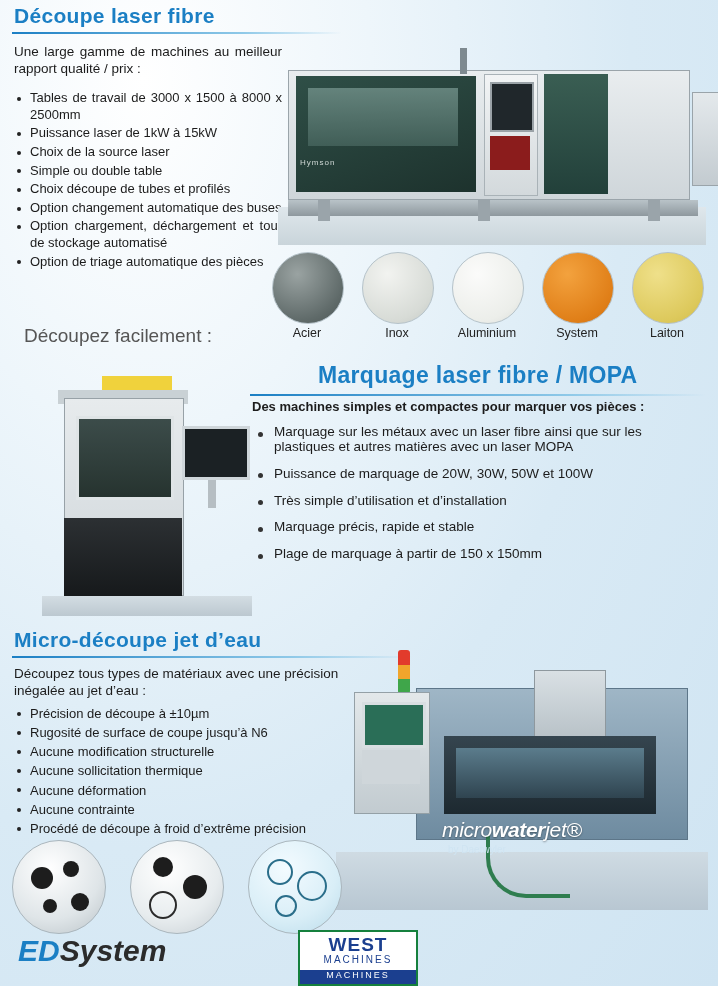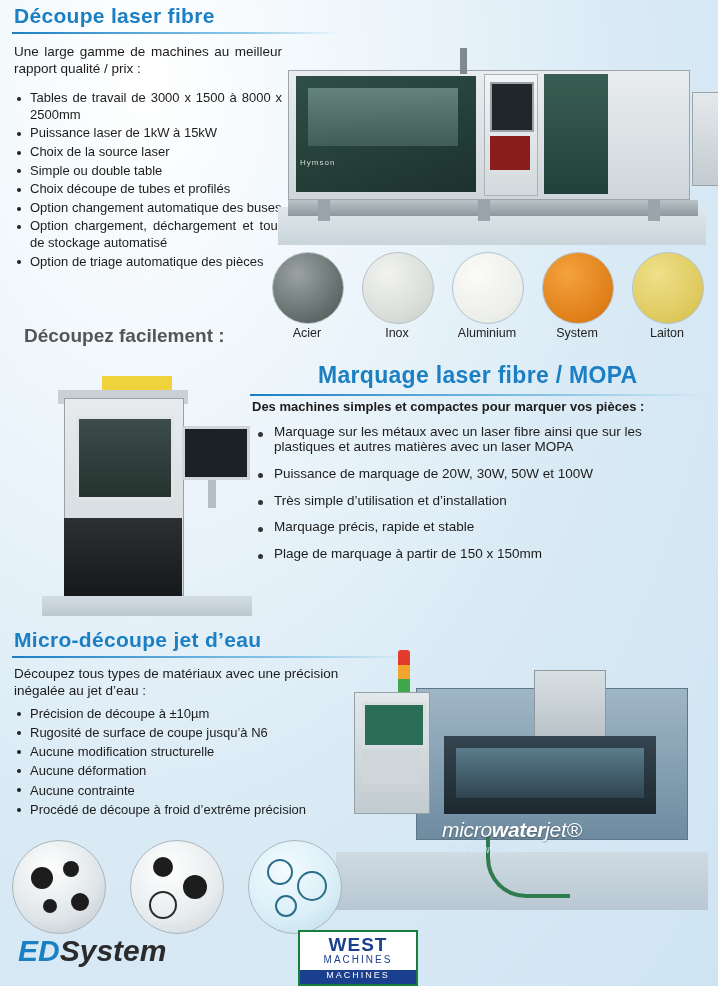--- a/index.html
+++ b/index.html
@@ -52,21 +52,21 @@
   #discs{position:absolute;left:272px;top:252px;width:436px;height:100px;}
   .disc{position:absolute;width:70px;height:70px;border-radius:50%;border:1px solid #b5c2c9;}
   .disc-cap{position:absolute;top:74px;width:90px;text-align:center;font-size:12.5px;color:#222;}
   #disc0{left:0;  background:radial-gradient(circle at 35% 30%,#9aa3a2,#5f6a69 70%,#4a5453);}
   #disc1{left:90px;background:radial-gradient(circle at 35% 30%,#f2f3f0,#d7dbd6 70%,#c3c8c3);}
   #disc2{left:180px;background:radial-gradient(circle at 35% 30%,#fbfbfa,#eceeea 70%,#dadcd7);}
   #disc3{left:270px;background:radial-gradient(circle at 35% 30%,#f3a23e,#e07f18 70%,#cf6f10);}
   #disc4{left:360px;background:radial-gradient(circle at 35% 30%,#efe08a,#ddc95c 70%,#d0bb4a);}
   #cap0{left:-10px;}#cap1{left:80px;}#cap2{left:170px;}#cap3{left:260px;}#cap4{left:350px;}
 
-  #decoupez{position:absolute;left:24px;top:325px;font-size:19px;font-weight:bold;color:#555;}
+  #decoupez{position:absolute;left:24px;top:325px;font-size:19px;font-weight:normal;color:#555;}
 
   
   #sec2-title{position:absolute;left:318px;top:362px;font-size:23px;}
   #sec2-rule{position:absolute;left:250px;top:394px;width:456px;}
   #sec2-intro{position:absolute;left:252px;top:399px;width:452px;font-size:13px;font-weight:bold;}
   #sec2-list{position:absolute;left:252px;top:425px;width:452px;font-size:13.5px;line-height:1.1;}
   #sec2-list li{margin-bottom:12px;padding-left:22px;}
   #sec2-list li:before{left:6px;top:.5em;width:5px;height:5px;background:#333;}
 
   
@@ -197,20 +197,21 @@
   </div>
 
   <div class="sec-title" id="sec3-title">Micro-découpe jet d’eau</div>
   <div class="rule" id="sec3-rule"></div>
   <div id="sec3-intro">Découpez tous types de matériaux avec une précision inégalée au jet d’eau :</div>
 
   <ul class="bul" id="sec3-list">
     <li>Précision de découpe à ±10µm</li>
     <li>Rugosité de surface de coupe jusqu’à N6</li>
     <li>Aucune modification structurelle</li>
+    <li>Aucune sollicitation thermique</li>
     <li>Aucune déformation</li>
     <li>Aucune contrainte</li>
     <li>Procédé de découpe à froid d’extrême précision</li>
   </ul>
 
   <div id="wj-photo">
     <div class="wj-floor"></div>
     <div class="wj-light"></div>
     <div class="wj-body"></div>
     <div class="wj-gantry"></div>

